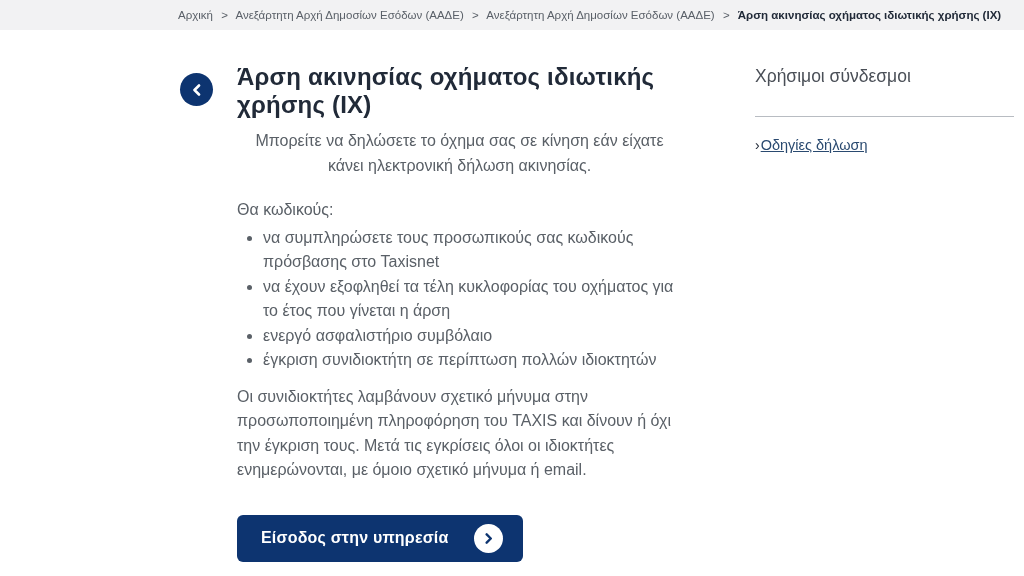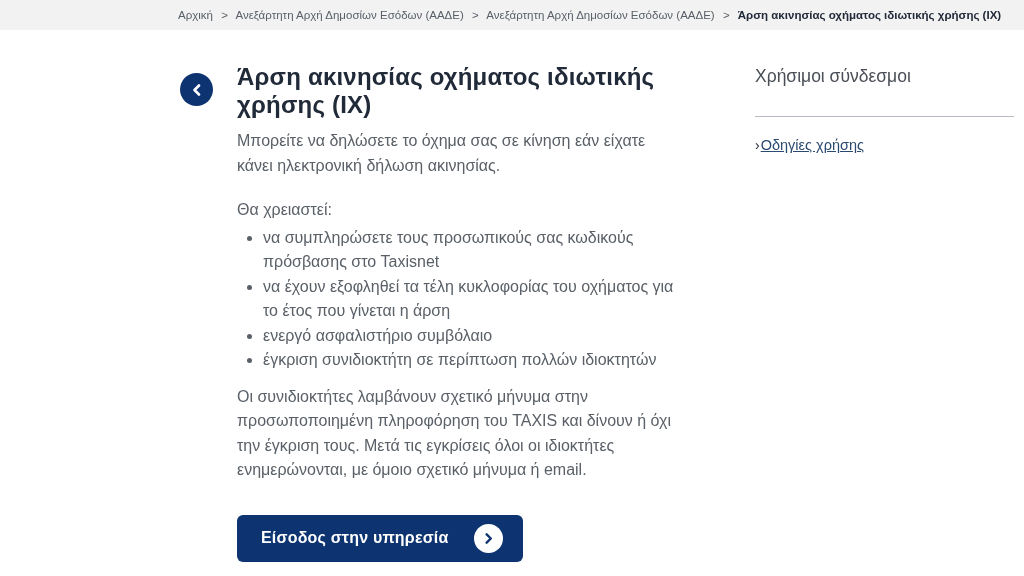--- a/index.html
+++ b/index.html
@@ -76,21 +76,21 @@
     line-height: 28px;
     font-weight: bold;
     color: var(--heading, #212a38);
     letter-spacing: 0.2px;
   }
   .body-text {
     font-size: 16px;
     line-height: 24.5px;
     color: var(--body_text, #5a6067);
   }
-  .intro { margin: 0 0 20px 0; }
+  .intro { margin: 0 0 20px 0; text-align: center; }
   .needs-label { margin: 0 0 3px 0; }
   .req-list {
     margin: 0 0 12px 0;
     padding: 0 0 0 26px;
   }
   .req-list li {
     font-size: 16px;
     line-height: 24.5px;
     color: var(--body_text, #5a6067);
   }
@@ -180,21 +180,21 @@
     <span style="display:flex;">
       <svg width="12" height="12" viewBox="0 0 12 12">
         <polyline points="8,1.5 3.5,6 8,10.5" fill="none" stroke="#ffffff" stroke-width="2.6" stroke-linecap="round" stroke-linejoin="round"></polyline>
       </svg>
     </span>
   </button>
 
   <main class="main">
     <h1 class="page-title">Άρση ακινησίας οχήματος ιδιωτικής χρήσης (ΙΧ)</h1>
     <p class="body-text intro">Μπορείτε να δηλώσετε το όχημα σας σε κίνηση εάν είχατε κάνει ηλεκτρονική δήλωση ακινησίας.</p>
-    <p class="body-text needs-label">Θα χρειαστεί:</p>
+    <p class="body-text needs-label">Θα κωδικούς:</p>
     <ul class="req-list">
       <li>να συμπληρώσετε τους προσωπικούς σας κωδικούς πρόσβασης στο Taxisnet</li>
       <li>να έχουν εξοφληθεί τα τέλη κυκλοφορίας του οχήματος για το έτος που γίνεται η άρση</li>
       <li>ενεργό ασφαλιστήριο συμβόλαιο</li>
       <li>έγκριση συνιδιοκτήτη σε περίπτωση πολλών ιδιοκτητών</li>
     </ul>
     <p class="body-text note">Οι συνιδιοκτήτες λαμβάνουν σχετικό μήνυμα στην προσωποποιημένη πληροφόρηση του TAXIS και δίνουν ή όχι την έγκριση τους. Μετά τις εγκρίσεις όλοι οι ιδιοκτήτες ενημερώνονται, με όμοιο σχετικό μήνυμα  ή email.</p>
 
     <button class="cta-button">
       <span class="cta-label">Είσοδος στην υπηρεσία</span>
@@ -203,18 +203,18 @@
           <polyline points="4,1.5 8.5,6 4,10.5" fill="none" stroke="#0d3470" stroke-width="2.6" stroke-linecap="round" stroke-linejoin="round"></polyline>
         </svg>
       </span>
     </button>
   </main>
 
   <aside class="sidebar">
     <h2 class="sidebar-title">Χρήσιμοι σύνδεσμοι</h2>
     <div class="sidebar-links">
       <div class="sidebar-link-row">
-        <span class="link-marker">›</span><a class="useful-link">Οδηγίες χρήσης</a>
+        <span class="link-marker">›</span><a class="useful-link">Οδηγίες δήλωση</a>
       </div>
     </div>
   </aside>
 
 </div>
 
 </body></html>

